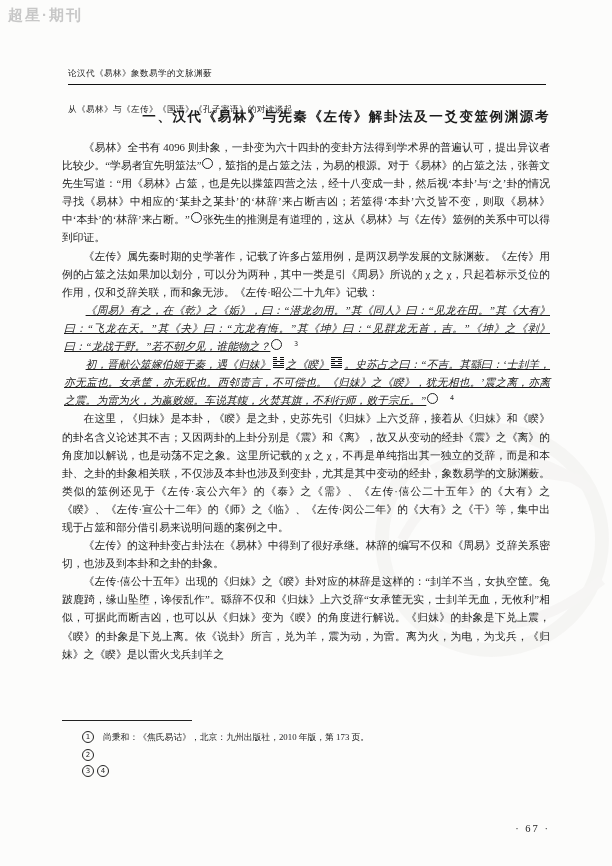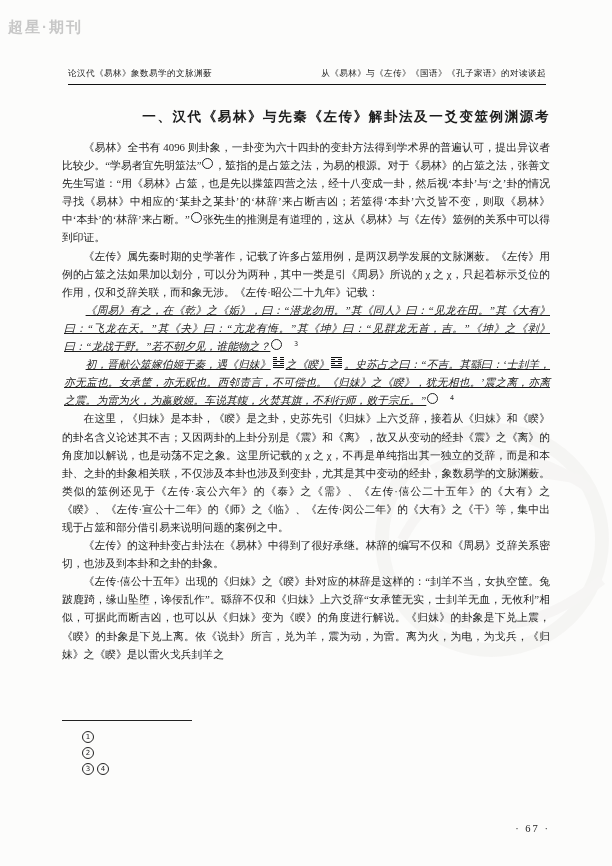--- a/index.html
+++ b/index.html
@@ -3,28 +3,28 @@
 <meta charset="utf-8">
 <style>
   html,body{margin:0;padding:0;}
   body{
     width:612px;height:866px;position:relative;overflow:hidden;
     background:#fcfcfb;color:#1c1c1c;
     font-family:"Liberation Serif","DejaVu Serif",serif;
   }
   .bg-watermark{position:absolute;right:-30px;top:390px;opacity:.55;pointer-events:none;}
   .logo{
-    position:absolute;left:8px;top:18px;
+    position:absolute;left:8px;top:6px;
     font-family:"Liberation Sans","DejaVu Sans",sans-serif;
     font-weight:bold;font-size:15px;letter-spacing:2px;color:#c7c7c7;text-align:center;
   }
   .running-header{
     position:absolute;top:68px;left:68px;right:66px;
-    display:flex;justify-content:space-between;gap:16px;
-    font-size:8.6px;letter-spacing:.4px;color:#222;white-space:nowrap;
+    display:flex;justify-content:flex-end;gap:24px;
+    font-size:8.6px;letter-spacing:.4px;color:#222;white-space:nowrap;flex-direction:column;
   }
   .header-rule{
     position:absolute;top:84px;left:68px;right:66px;
     border-top:1.6px solid #111;height:0;
   }
   .content{position:absolute;left:62px;top:100px;width:488px;}
   .section-title{
     text-align:right;font-size:13.5px;font-weight:bold;letter-spacing:1.6px;
     margin:8px 0 12px 0;
   }
@@ -99,20 +99,21 @@
     </div>
 </div>
 
 <div class="footnotes">
   <div class="footnote-rule"></div>
   <div>
       <div class="footnote">
         <span class="fn-markers">
           <span class="fn-circle">1</span>
         </span>
+        <span>尚秉和：《焦氏易诂》，北京：九州出版社，2010 年版，第 173 页。</span>
       </div>
       <div class="footnote">
         <span class="fn-markers">
           <span class="fn-circle">2</span>
         </span>
       </div>
       <div class="footnote">
         <span class="fn-markers">
           <span class="fn-circle">3</span>
           <span class="fn-circle">4</span>

